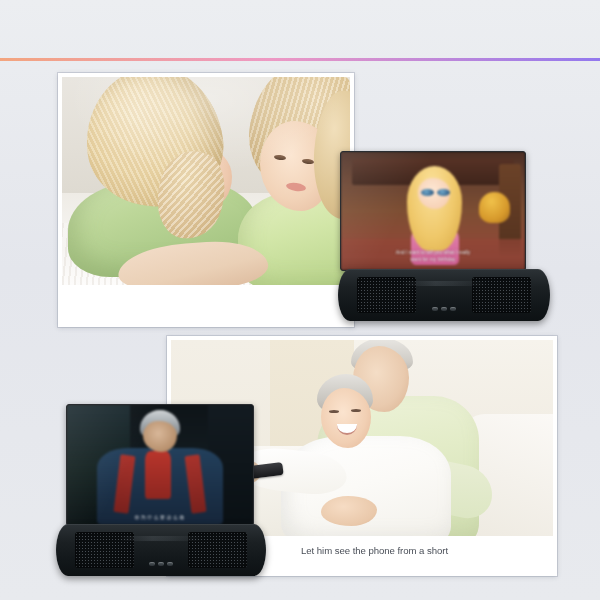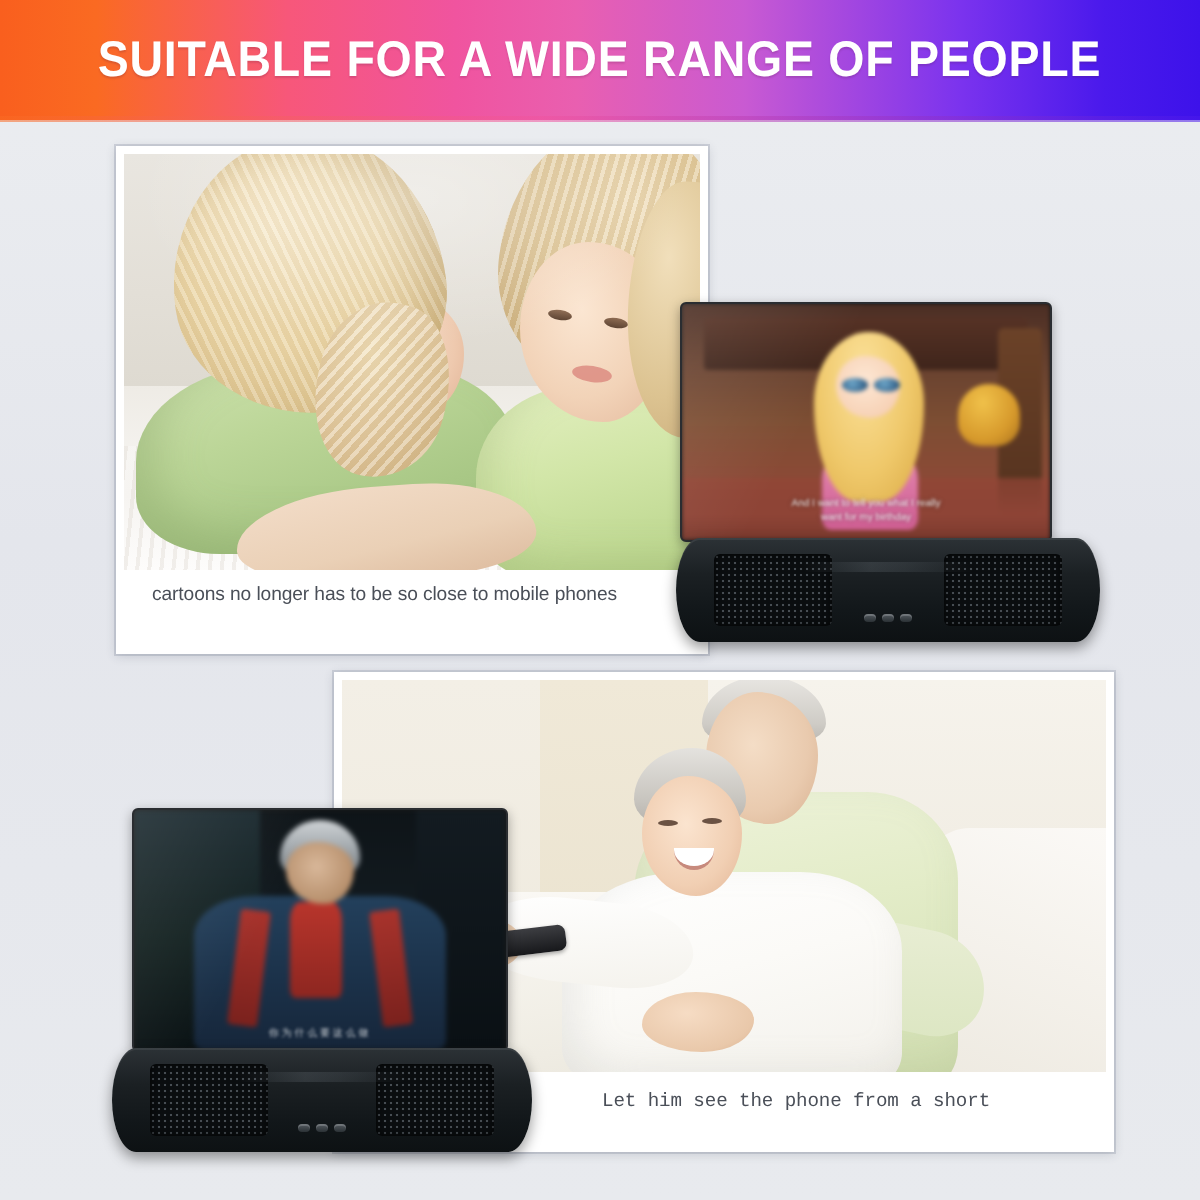--- a/index.html
+++ b/index.html
@@ -97,21 +97,21 @@
   .caption {
     box-sizing: border-box;
     width: 100%;
     color: #4a4f58;
     font-size: 9.6px;
     line-height: 13px;
     font-family: "Liberation Sans", sans-serif;
     padding: 6px 0 0 14px;
     letter-spacing: -0.05px;
   }
-  .card-bottom .caption { padding-left: 130px; padding-top: 8px; font-family: Liberation Mono, monospace; }
+  .card-bottom .caption { padding-left: 130px; padding-top: 8px; }
   .caption span { display: block; white-space: nowrap; }
 
   
   .ph-kids {
     background:
       radial-gradient(ellipse 60% 48% at 76% 96%, #ffffff 0%, rgba(255,255,255,0.85) 40%, rgba(255,255,255,0) 72%),
       radial-gradient(ellipse 70% 40% at 28% 100%, #f2f0ee 0%, rgba(242,240,238,0.4) 60%, rgba(242,240,238,0) 80%),
       linear-gradient(180deg, #efece6 0%, #e9e5dd 40%, #f4f2ee 72%, #fbfaf8 100%);
   }
   .ph-kids .wall {
@@ -470,23 +470,20 @@
     position:absolute; inset:0;
     background: linear-gradient(118deg, rgba(255,255,255,0.10) 0%, rgba(255,255,255,0) 38%);
     pointer-events:none;
   }
 </style>
 </head>
 <body>
 
 <div class="page">
 
-  <div class="banner">
-    <div class="banner-title">SUITABLE FOR A WIDE RANGE OF PEOPLE</div>
-  </div>
   <div class="banner-underline"></div>
 
   <div class="card card-top">
     <div class="photo ph-kids">
       <div class="wall"></div>
       <div class="rug"></div>
       <div class="gA-body"></div>
       <div class="gB-body"></div>
       <div class="gA-arm"></div>
       <div class="gB-hair"></div>
@@ -494,21 +491,20 @@
       <div class="gB-eye1"></div>
       <div class="gB-eye2"></div>
       <div class="gB-lip"></div>
       <div class="gB-hairfront"></div>
       <div class="gA-face"></div>
       <div class="gA-hair"></div>
       <div class="gA-curl"></div>
       <div class="softlight"></div>
     </div>
     <div class="caption">
-      <span>cartoons no longer has to be so close to mobile phones</span>
     </div>
   </div>
 
   <div class="card card-bottom">
     <div class="photo ph-seniors">
       <div class="bg-panel-l"></div>
       <div class="bg-panel-m"></div>
       <div class="sofa"></div>
       <div class="sofa-r"></div>
       <div class="m-body"></div>

